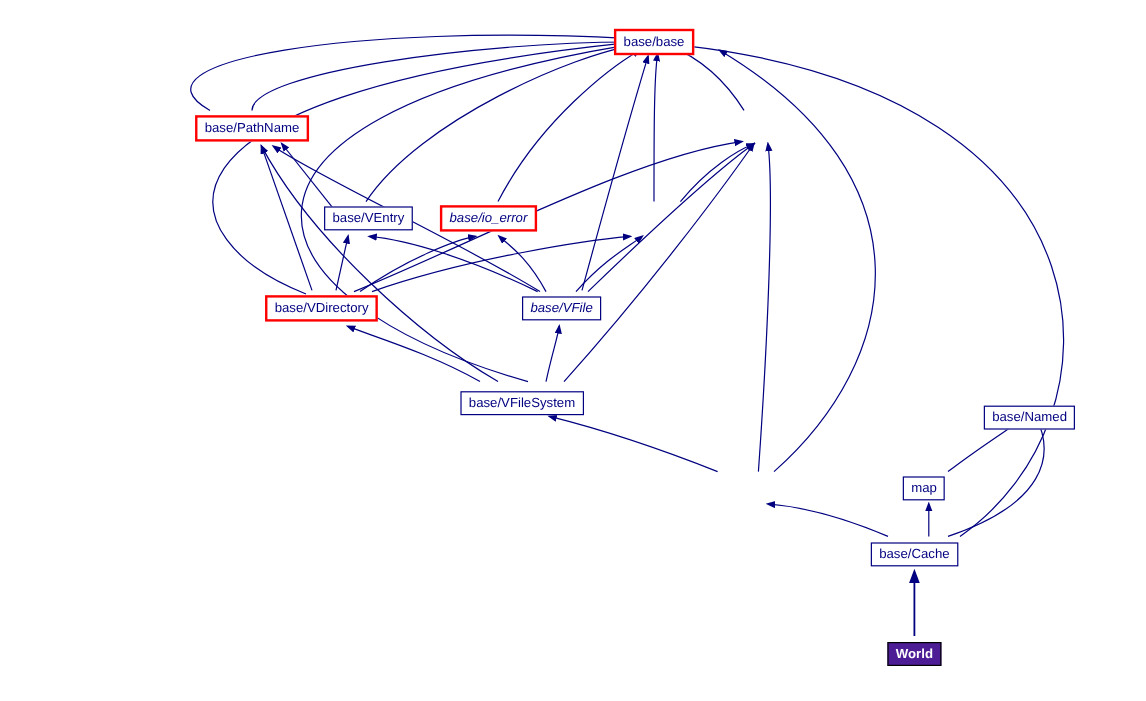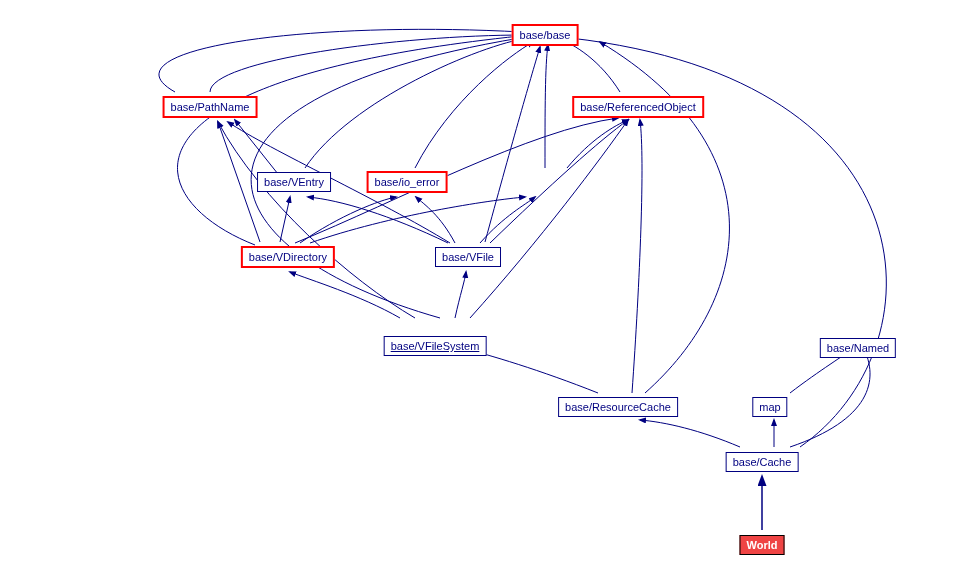--- a/index.html
+++ b/index.html
@@ -31,21 +31,21 @@
       font-size: 11px;
       color: #000080;
       white-space: nowrap;
       transform: translate(-50%, -50%);
     }
     .node-box.red-border {
       border: 2px solid #ff0000;
       color: #000080;
     }
     .node-box.black-fill {
-      background: #ef4444;
+      background: #4c1d95;
       color: #ffffff;
       border: 1px solid #000000;
       font-weight: bold;
     }
   </style>
 </head>
 <body>
 
 <div id="graph-container">
   <svg id="graph-svg">
@@ -123,34 +123,32 @@
     <path d="M 310,243 C 390,215 490,200 525,197" stroke="#000080" stroke-width="1" fill="none" marker-end="url(#arrow)"></path>
 
     <path d="M 175,92 C 100,50 300,20 522,32" stroke="#000080" stroke-width="1" fill="none" marker-end="url(#arrow)"></path>
 
   </svg>
 
   <div class="node-box red-border" style="left:545px; top:35px;">base/base</div>
 
   <div class="node-box red-border" style="left:210px; top:107px;">base/PathName</div>
 
-  <div class="node-box red-border" style="left:638px; top:107px;">base/ReferencedObject</div>
 
-  <div class="node-box" style="left:294px; top:182px;">base/VEntry</div>
+  <div class="node-box" style="left:307px; top:182px;">base/VEntry</div>
 
-  <div class="node-box red-border" style="left:407px; top:182px;">base/io_error</div>
+  <div class="node-box red-border" style="left:407px; top:182px;font-style:italic;">base/io_error</div>
 
 
-  <div class="node-box red-border" style="left:288px; top:257px;">base/VDirectory</div>
+  <div class="node-box red-border" style="left:268px; top:257px;">base/VDirectory</div>
 
-  <div class="node-box" style="left:468px; top:257px;">base/VFile</div>
+  <div class="node-box" style="left:468px; top:257px;font-style:italic;">base/VFile</div>
 
-  <div class="node-box" style="left:435px; top:346px;text-decoration:underline;">base/VFileSystem</div>
+  <div class="node-box" style="left:435px; top:336px;">base/VFileSystem</div>
 
-  <div class="node-box" style="left:618px; top:407px;">base/ResourceCache</div>
 
   <div class="node-box" style="left:770px; top:407px;">map</div>
 
   <div class="node-box" style="left:858px; top:348px;">base/Named</div>
 
   <div class="node-box" style="left:762px; top:462px;">base/Cache</div>
 
   <div class="node-box black-fill" style="left:762px; top:545px;">World</div>
 
 </div>

